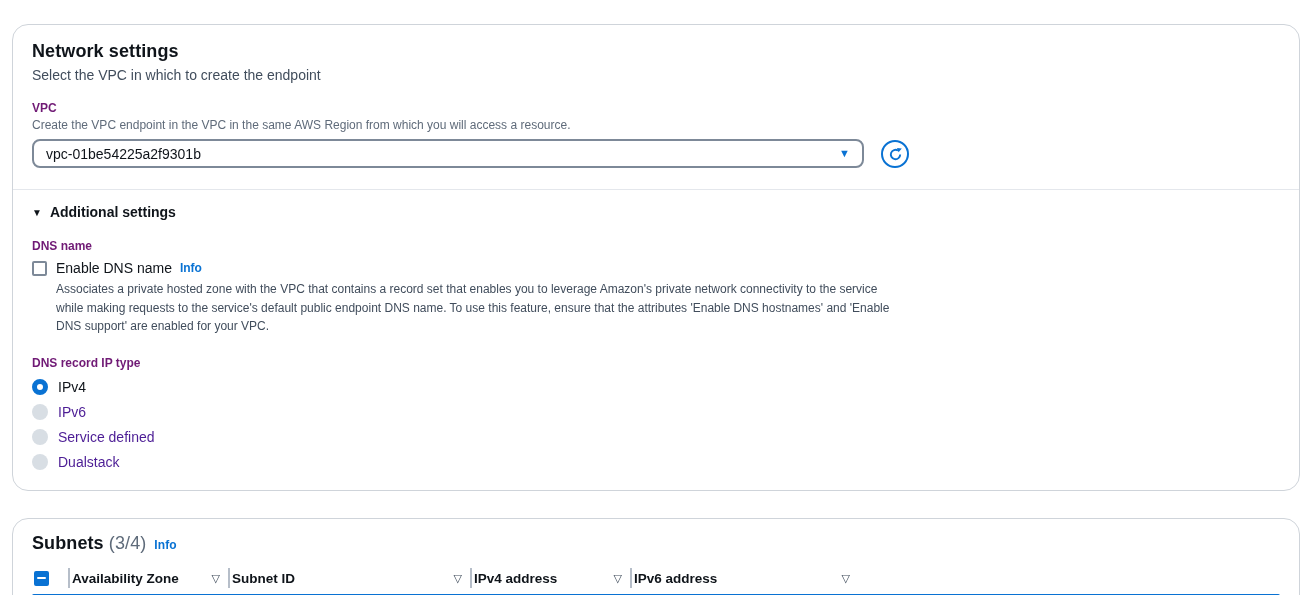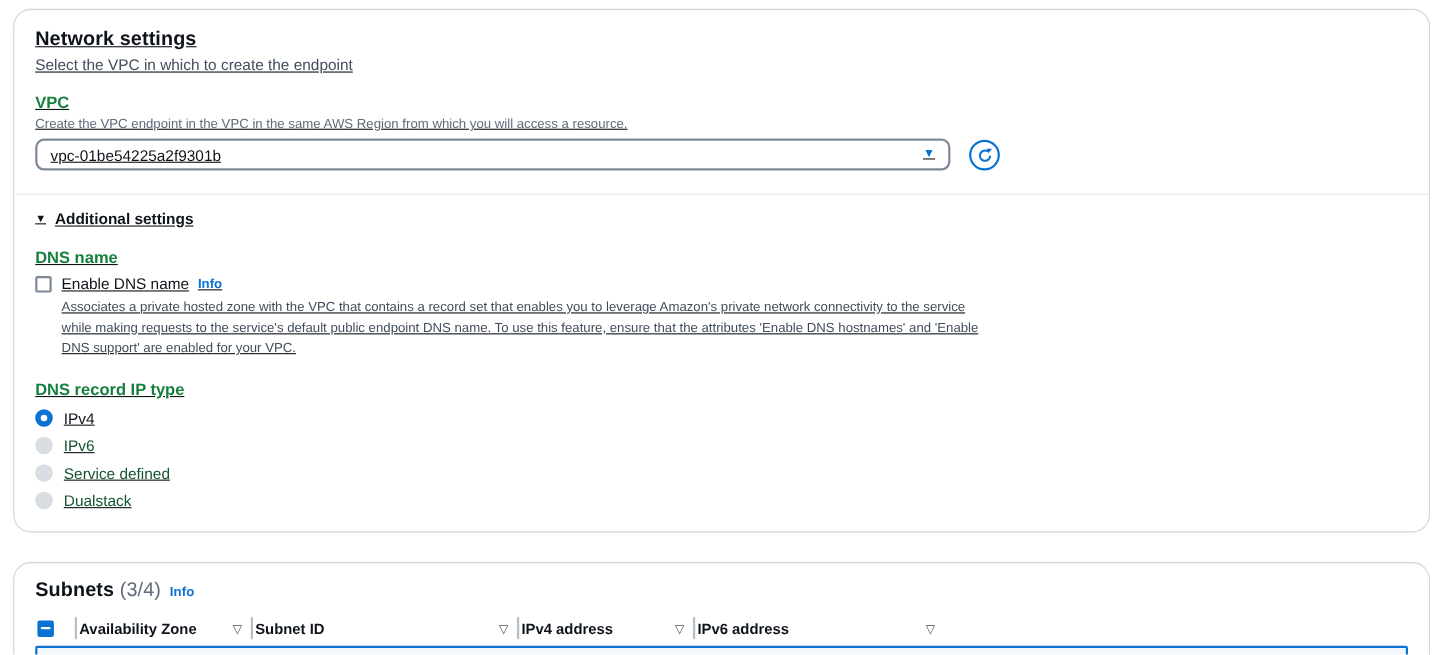--- a/index.html
+++ b/index.html
@@ -13,26 +13,26 @@
     width: 1288px;
     margin-left: 12px;
     background: #ffffff;
     border: 1px solid #cfd4da;
     border-radius: 16px;
   }
   .card-inner { padding: 16px 19px 20px 19px; }
   h2 { font-size: 18px; font-weight: 700; color: #0f141a; letter-spacing: 0.1px; }
   h2 .counter { font-weight: 400; color: #5f6b7a; }
   .subtitle { font-size: 14px; color: #414d5c; margin-top: 5px; }
-  .field-label { font-size: 15px; font-weight: 700; color: #15803d; }
+  .field-label { font-size: 12px; font-weight: 700; color: #701a75; }
   .constraint { font-size: 12px; color: #5f6b7a; margin-top: 3px; }
   .info-link { color: #0972d3; font-size: 12px; font-weight: 700; margin-left: 8px; cursor: pointer; text-align: right; }
 
   
-  #network-card { margin-top: 8px; text-decoration: underline; }
+  #network-card { margin-top: 24px; }
   .vpc-block { margin-top: 18px; }
   .select-row { display: flex; align-items: flex-end; margin-top: 7px; }
   .select {
     width: 832px; height: 29px;
     border: 2px solid #7d8998; border-radius: 8px;
     background: #fff;
     display: flex; align-items: center; justify-content: space-between;
     padding: 0 12px; font-size: 14px; color: #0f141a; cursor: pointer;
   }
   .caret-down { color: #0972d3; font-size: 11px; line-height: 1; }
@@ -63,21 +63,21 @@
     margin: 4px 0 0 24px; max-width: 842px;
   }
   .radio-group-block { margin-top: 20px; }
   .radio-row { display: flex; align-items: center; margin-top: 9px; height: 16px; }
   .radio {
     width: 16px; height: 16px; flex: 0 0 16px; border-radius: 50%; background: #fff; cursor: pointer;
   }
   .radio.selected { border: 5px solid #0972d3; }
   .radio.disabled { background: #d8dee4; cursor: default; }
   .radio-label { font-size: 14px; margin-left: 10px; color: #0f141a; }
-  .radio-row.disabled .radio-label { color: #14532d; }
+  .radio-row.disabled .radio-label { color: #4c1d95; }
 
   
   #subnets-card { margin-top: 27px; height: 200px; }
   #subnets-card .card-inner { padding: 14px 19px 0 19px; }
   .table-header {
     display: grid;
     grid-template-columns: 36px 160px 242px 160px 228px 1fr;
     align-items: center;
     height: 27px; margin-top: 11px;
   }

